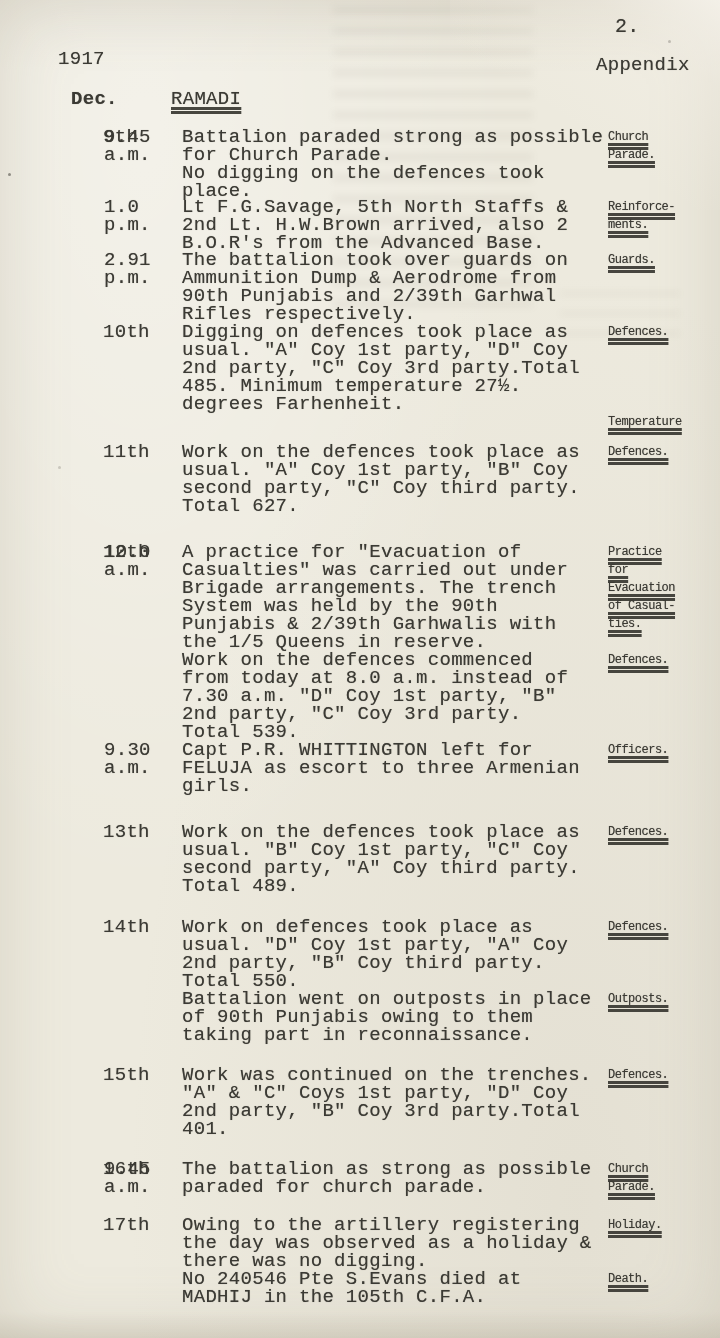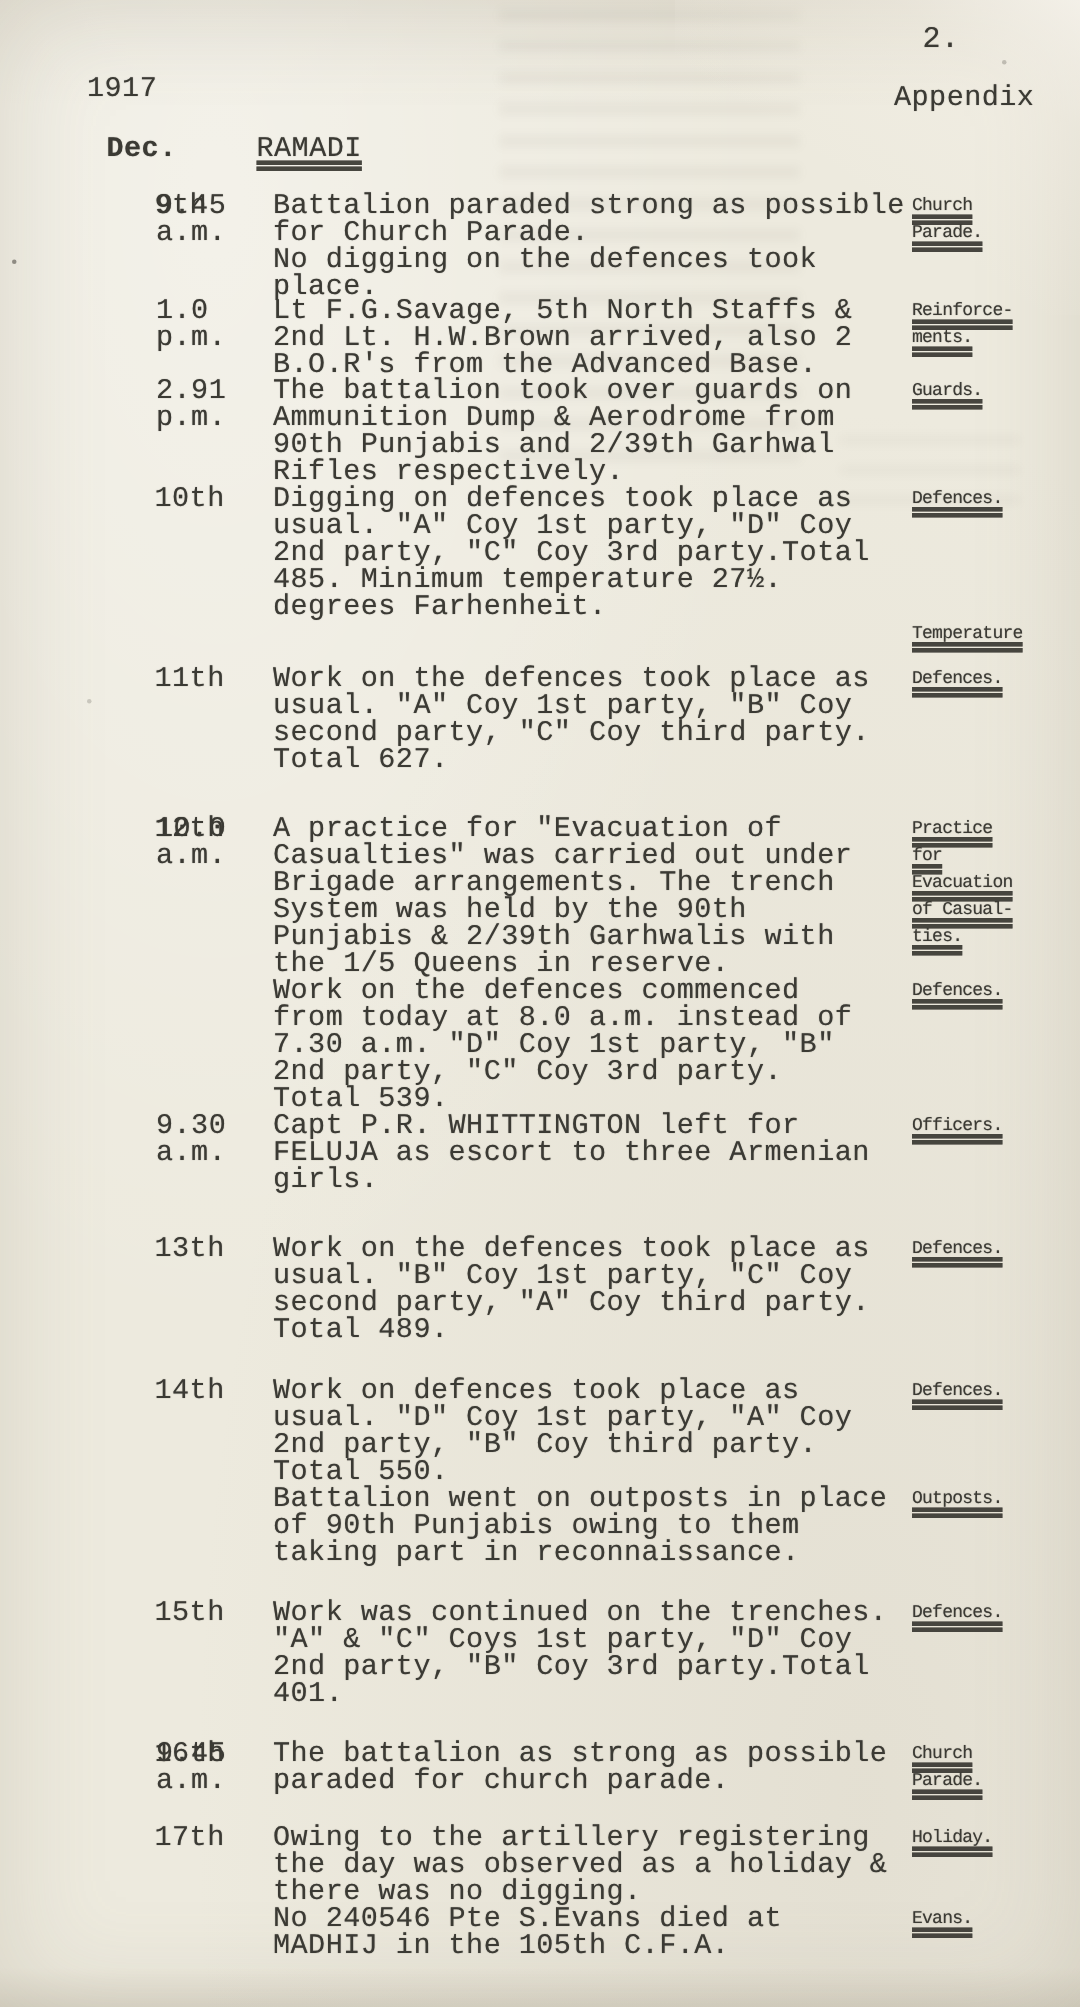--- a/index.html
+++ b/index.html
@@ -200,15 +200,15 @@
   </div>
 
   <div class="entry" style="top:1216px;">
     <div class="txt e-date">17th</div>
     <div class="txt e-body">Owing to the artillery registering
 the day was observed as a holiday &amp;
 there was no digging.
 No 240546 Pte S.Evans died at
 MADHIJ in the 105th C.F.A.</div>
     <div class="txt e-note" style="top:0;">Holiday.</div>
-    <div class="txt e-note" style="top:54px;">Evans.</div>
+    <div class="txt e-note" style="top:54px;">Death.</div>
   </div>
 </div>
 
 </body></html>

